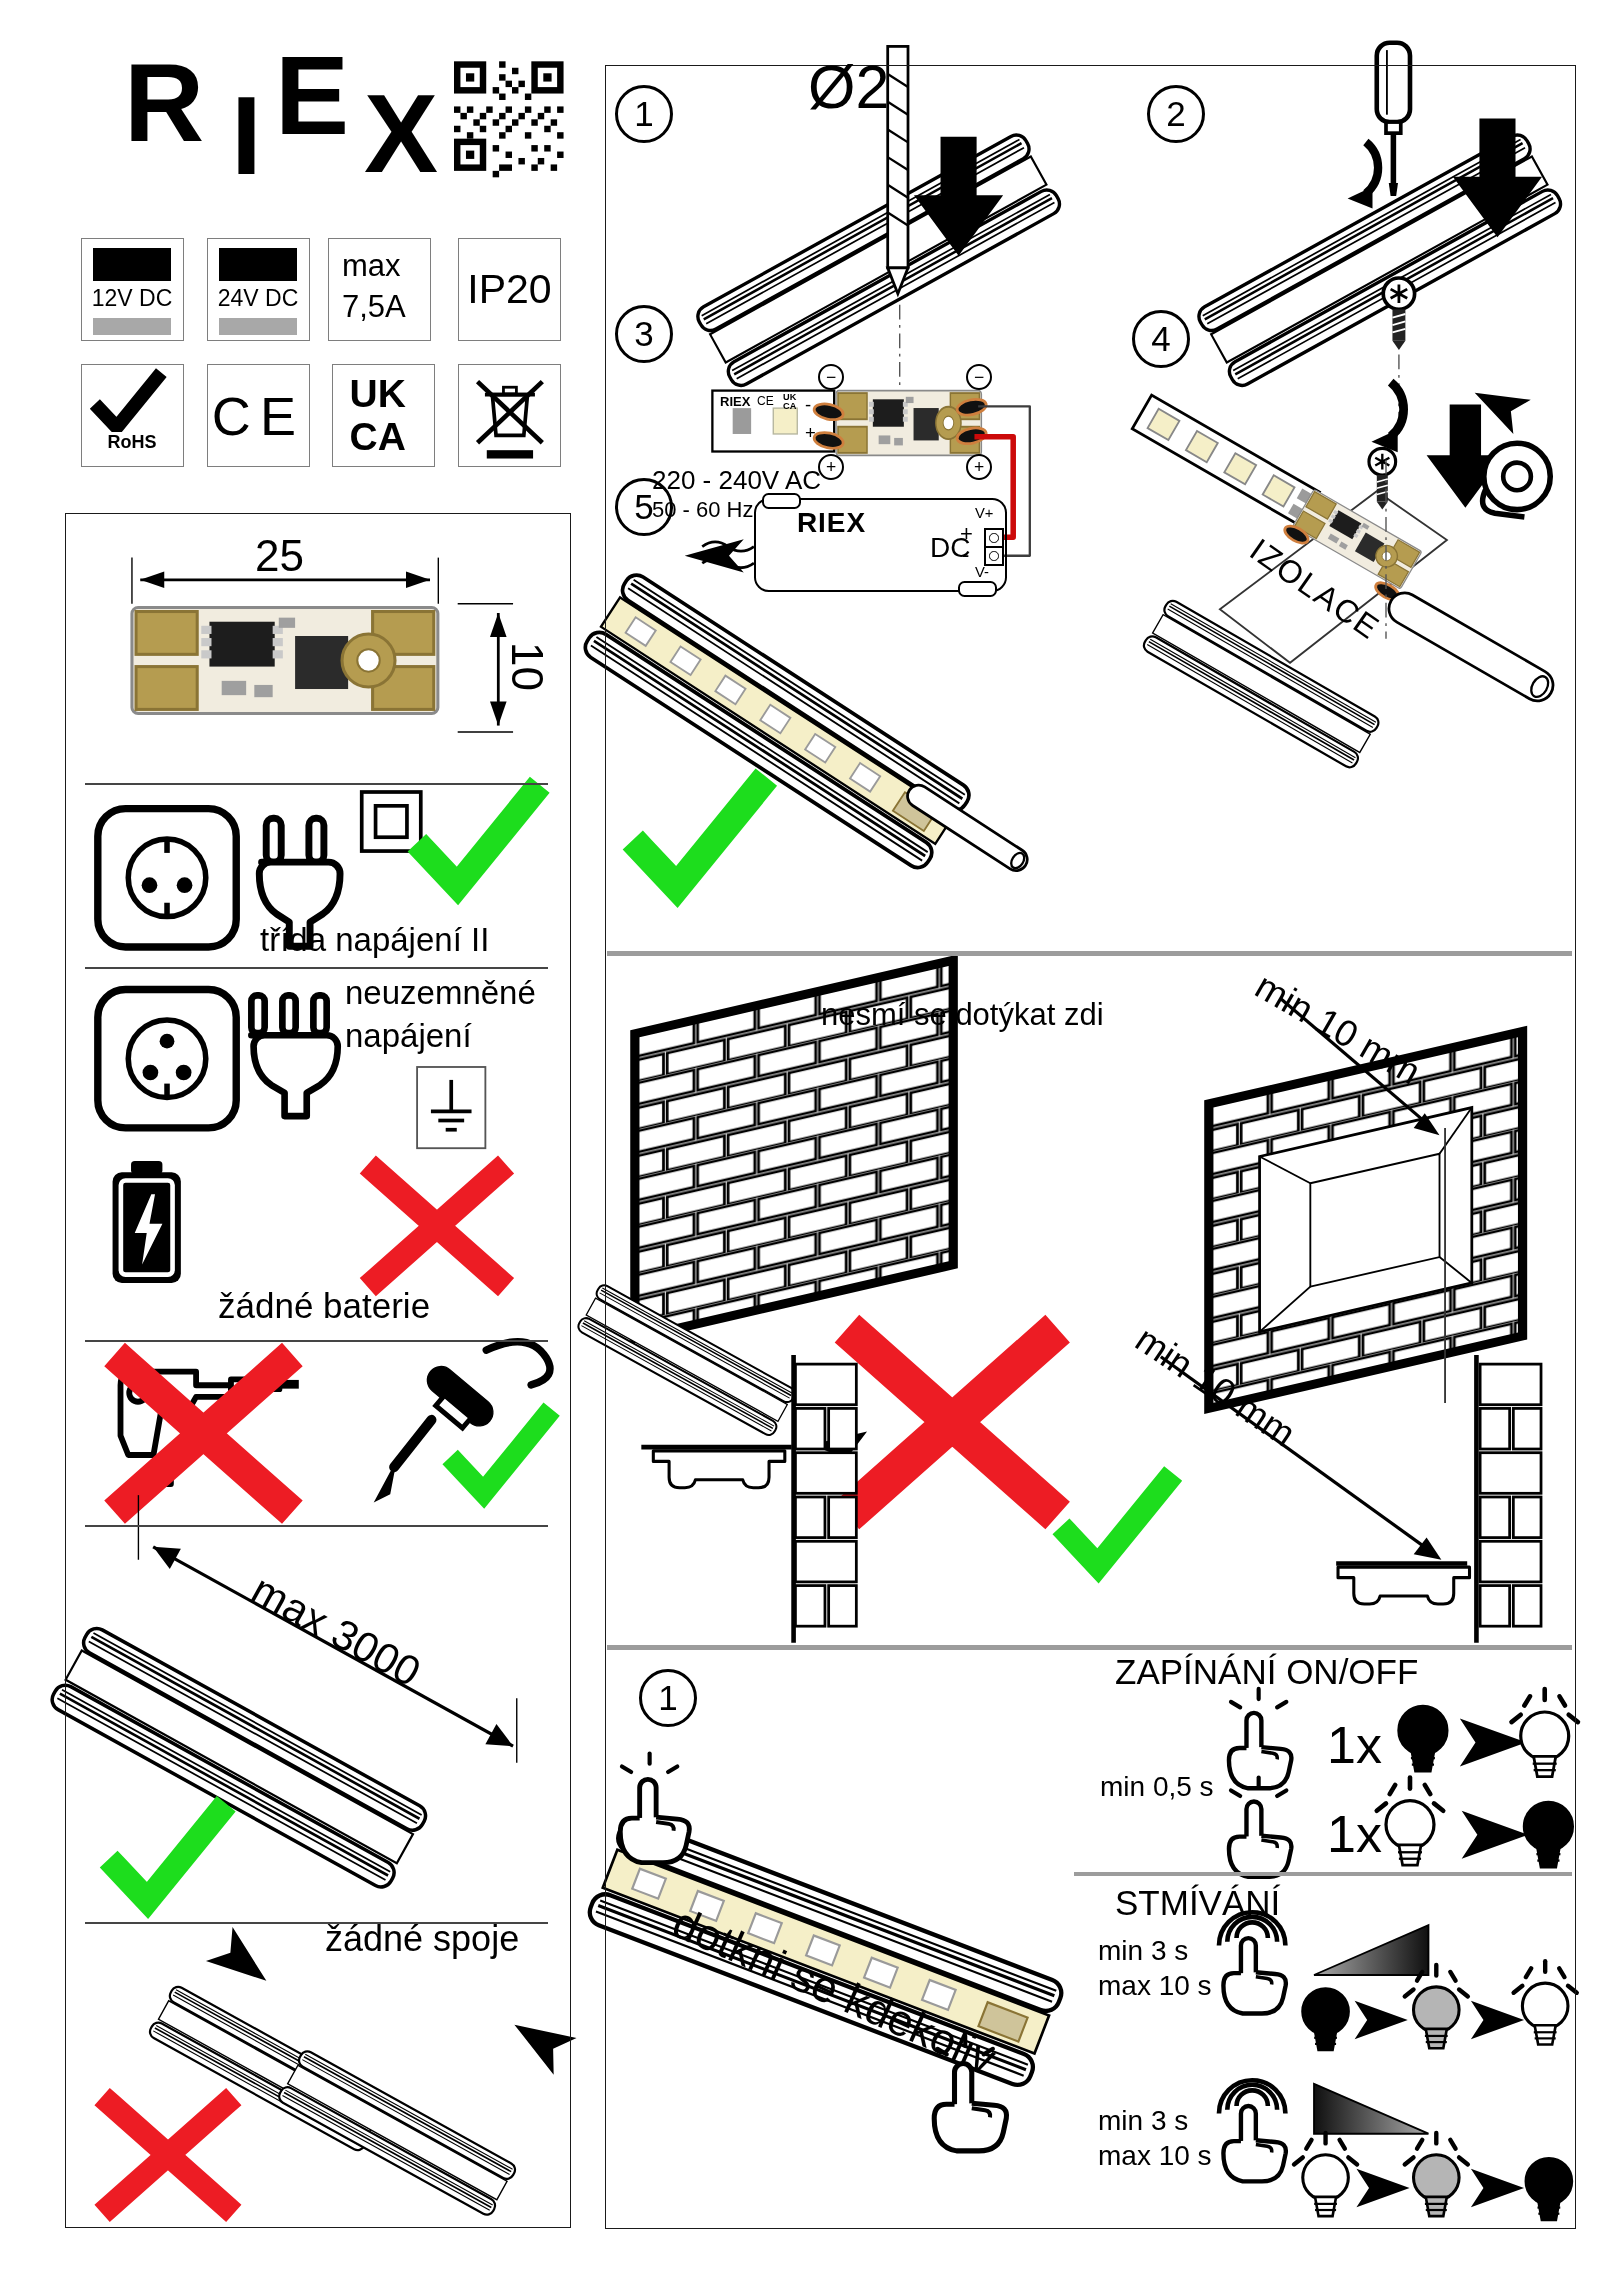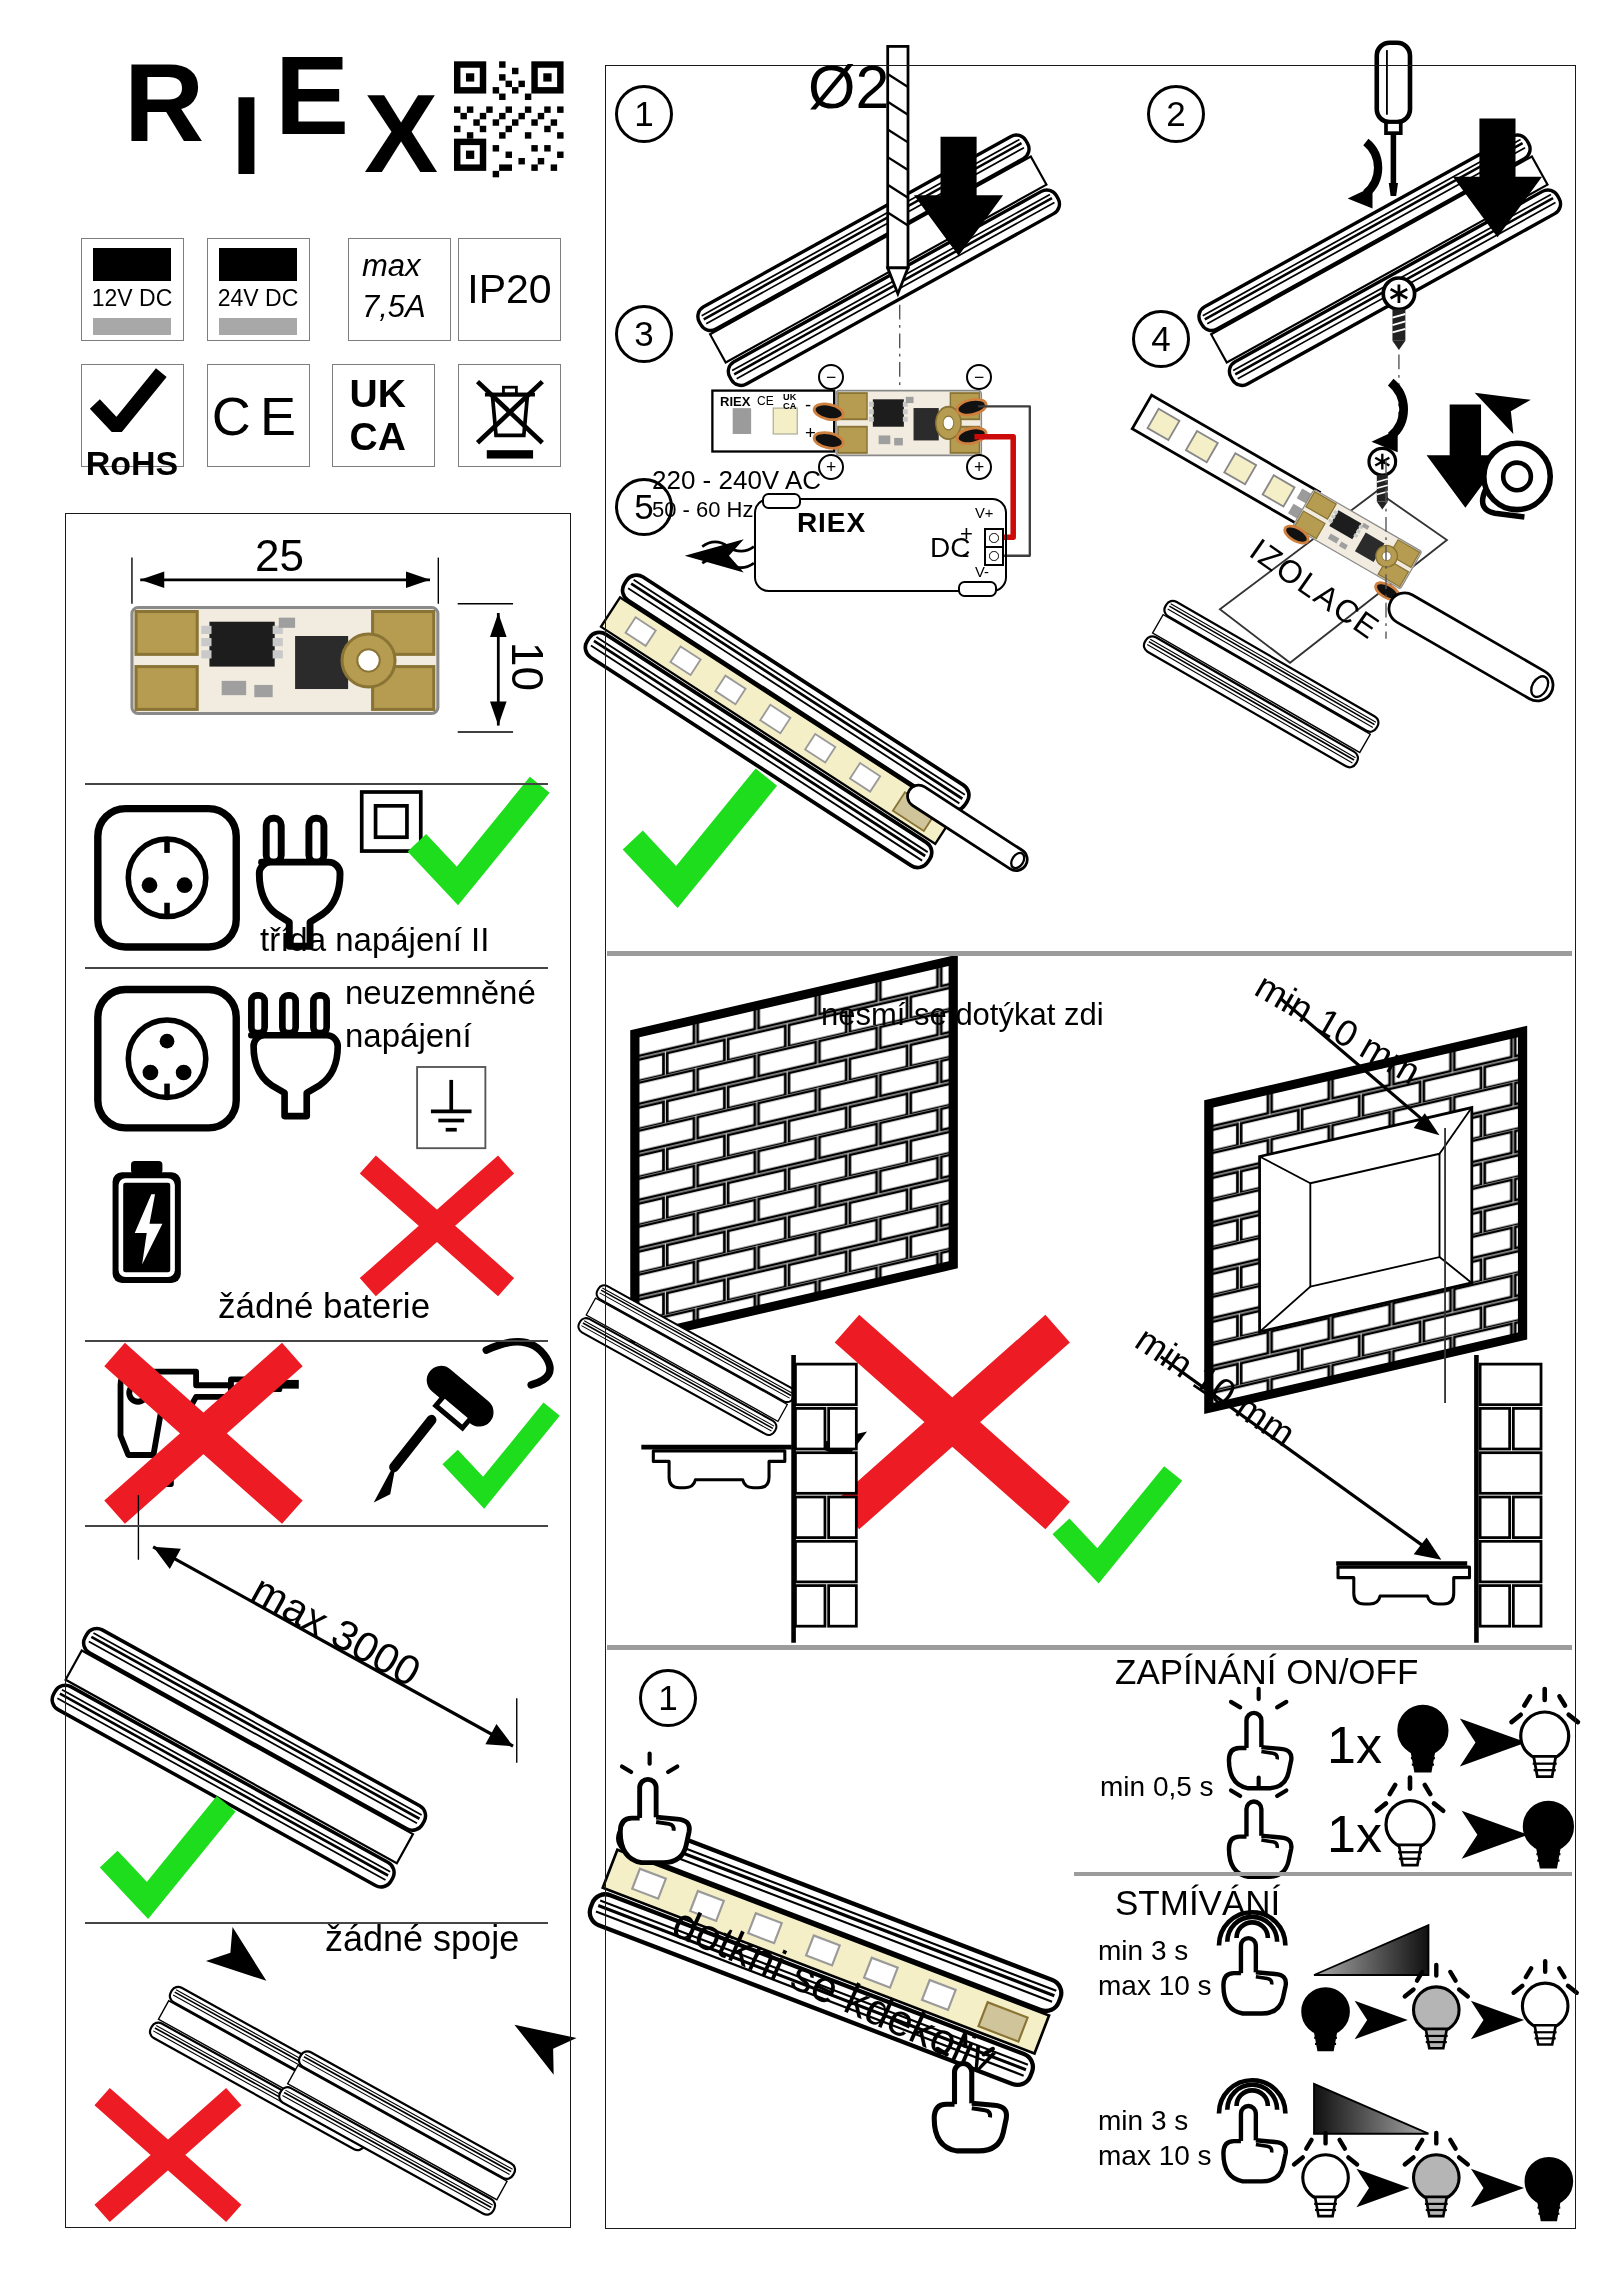--- a/index.html
+++ b/index.html
@@ -661,32 +661,32 @@
   <div class="badge" style="left:81px;top:238px;">
     <div class="bb"></div>
     <div class="vl">12V DC</div>
     <div class="gb"></div>
   </div>
   <div class="badge" style="left:207px;top:238px;">
     <div class="bb"></div>
     <div class="vl">24V DC</div>
     <div class="gb"></div>
   </div>
-  <div class="badge" style="left:348px;top:238px;font-style:italic;">
+  <div class="badge" style="left:328px;top:238px;">
     <div class="txt" style="left:13px;top:11px;font-size:31px;">max</div>
     <div class="txt" style="left:13px;top:52px;font-size:31px;">7,5A</div>
   </div>
   <div class="badge" style="left:458px;top:238px;display:flex;align-items:center;justify-content:center;font-size:41px;">
     <span>IP20</span>
   </div>
   <div class="badge" style="left:81px;top:364px;">
     <svg width="100" height="65" viewBox="0 0 108 70" style="position:absolute;left:0;top:1.8px;">
       <use href="#checkP" transform="translate(14,8) scale(0.62)" stroke="#000"></use>
     </svg>
-    <div class="txt" style="left:0;top:68px;width:100px;text-align:center;font-size:34px;font-weight:700;margin-top:13px;">RoHS</div>
+    <div class="txt" style="left:0;top:68px;width:100px;text-align:center;font-size:18px;font-weight:700;">RoHS</div>
   </div>
   <div class="badge" style="left:207px;top:364px;display:flex;align-items:center;justify-content:center;font-size:54px;letter-spacing:9.2px;">
     <span>CE</span>
   </div>
   <div class="badge" style="left:332px;top:364px;">
     <div class="txt" style="left:16.6px;top:9.2px;font-size:39px;font-weight:700;">UK</div>
     <div class="txt" style="left:16.6px;top:52px;font-size:39px;font-weight:700;">CA</div>
   </div>
   <div class="badge" style="left:458px;top:364px;">
     <svg width="100" height="100" viewBox="0 0 108 108">

